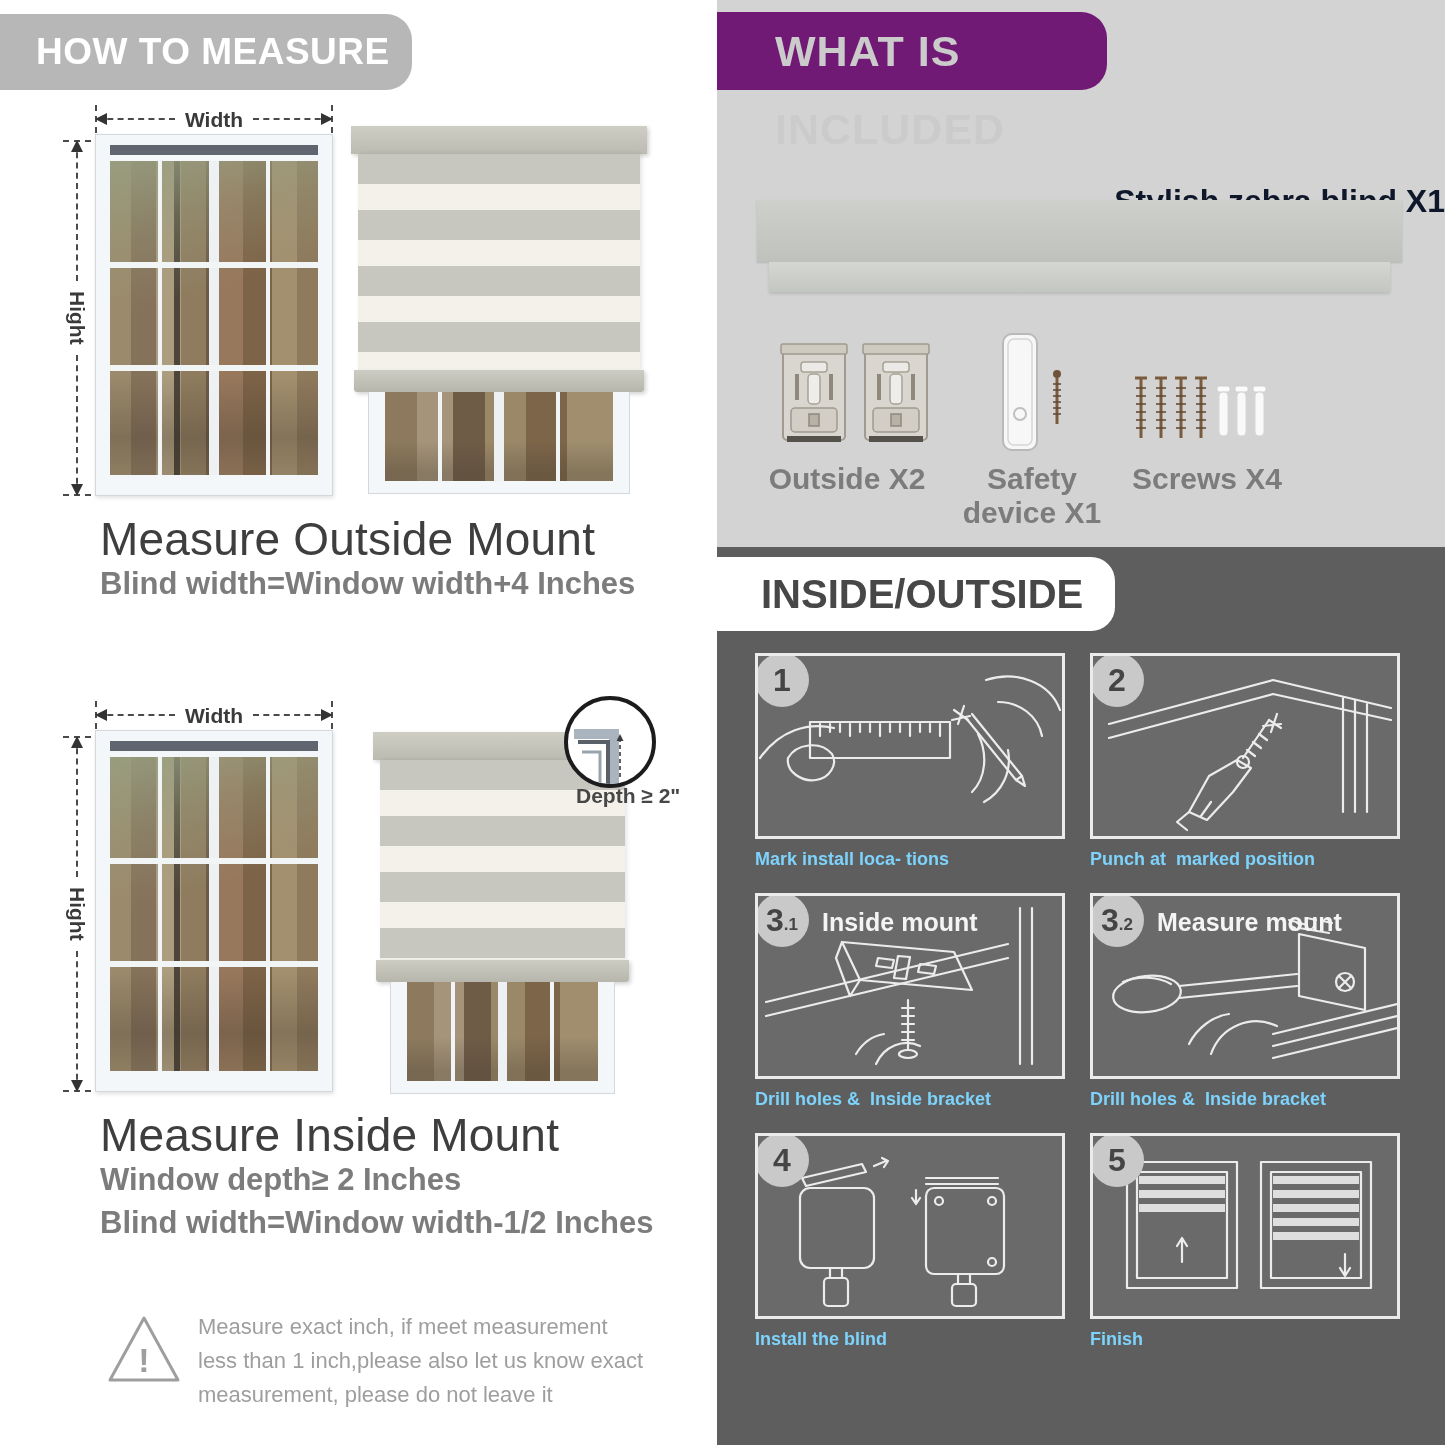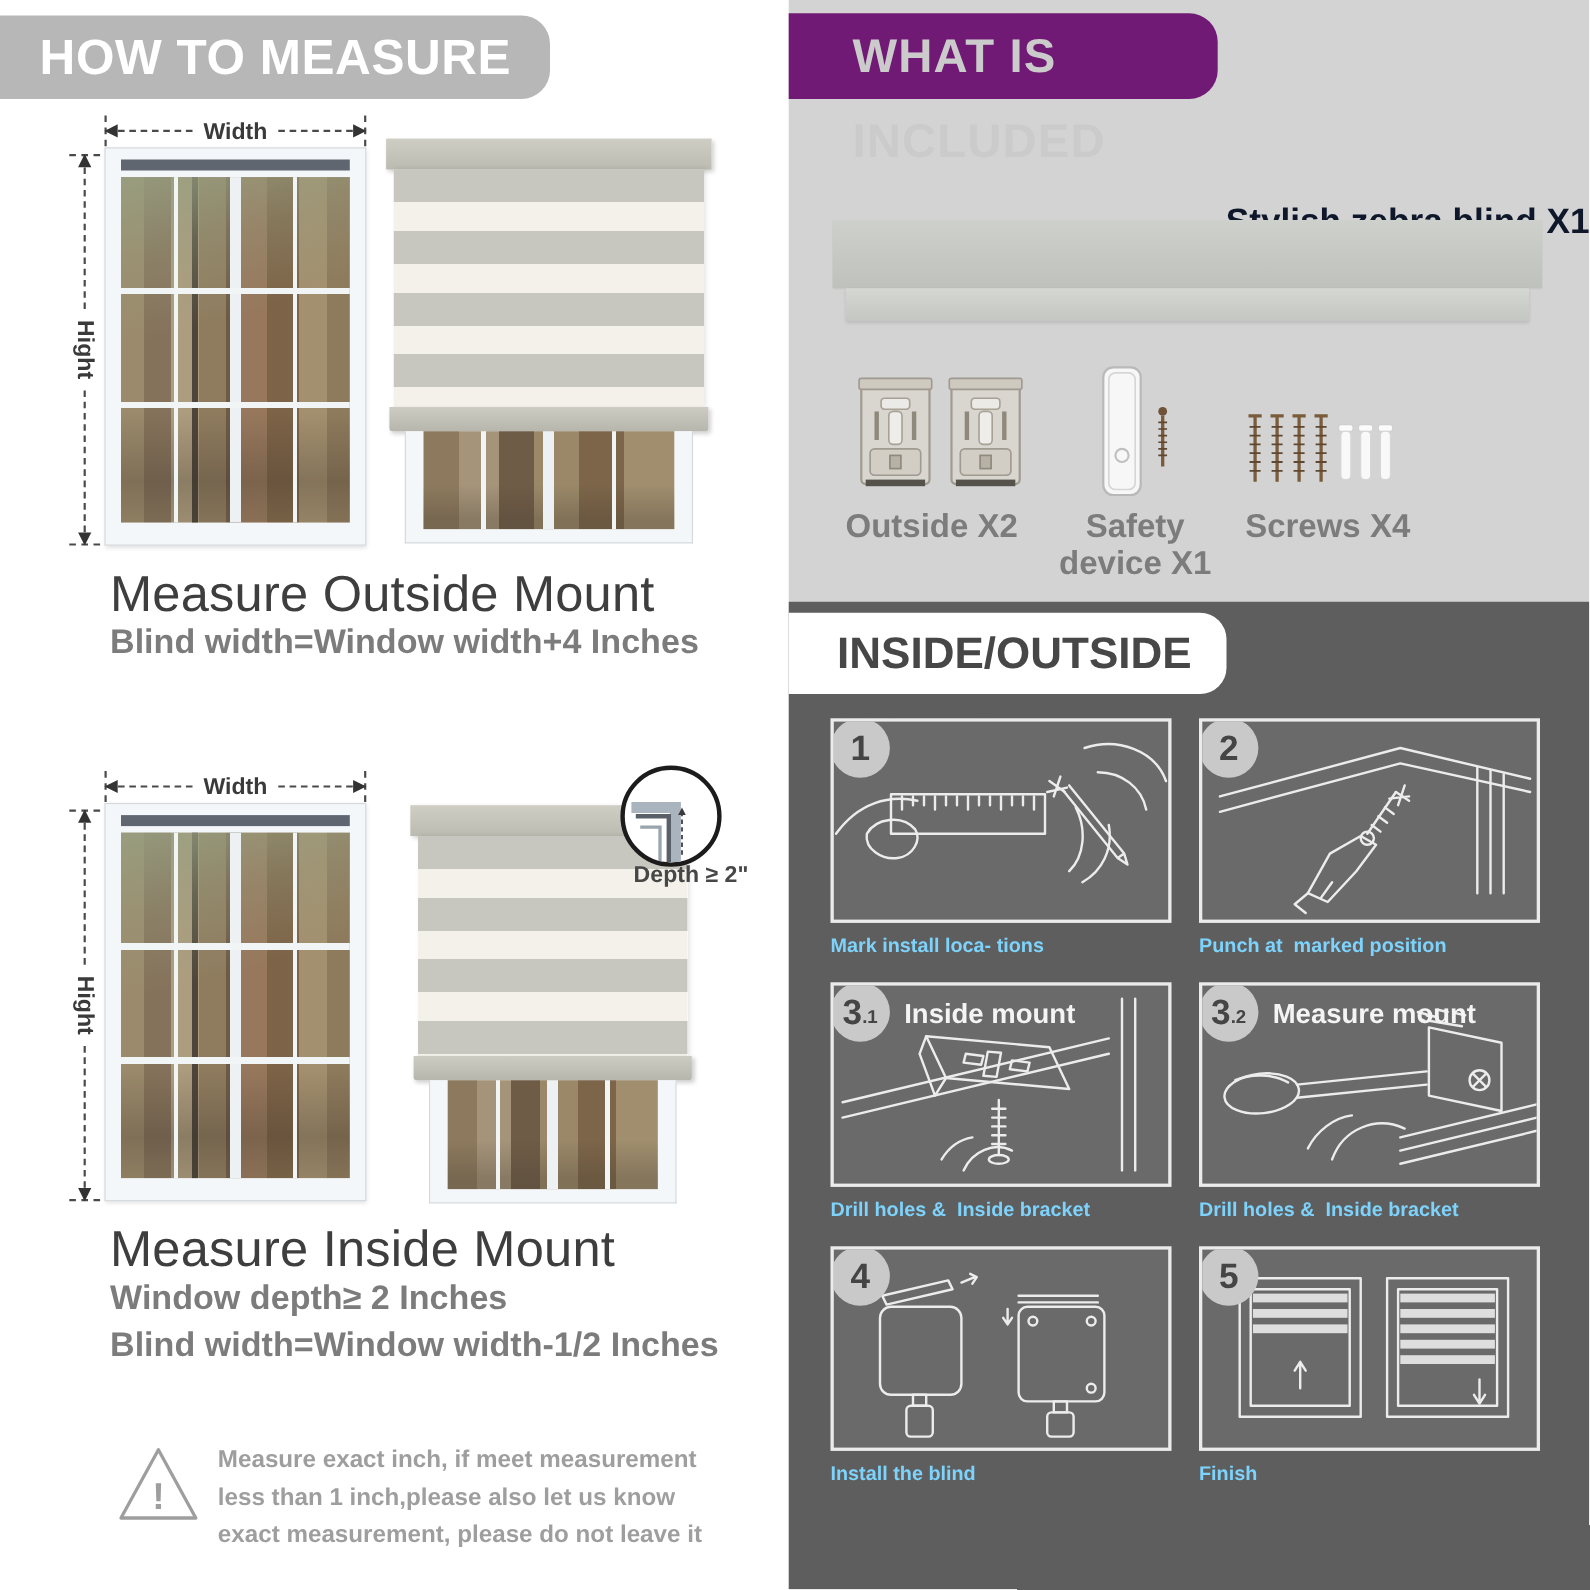--- a/index.html
+++ b/index.html
@@ -1,21 +1,21 @@
 <!DOCTYPE html>
 <html><head>
 <meta charset="utf-8">
 <style>
   html,body{margin:0;padding:0;background:#fff;}
   .page{position:relative;width:1445px;height:1445px;background:#ffffff;overflow:hidden;
         font-family:"Liberation Sans",sans-serif;}
 
   
-  .banner-gray{position:absolute;left:0;top:14px;width:500px;height:76px;background:#b7b7b7;
-        border-radius:0 26px 26px 0;color:#ffffff;font-weight:700;font-size:45px;line-height:76px;
+  .banner-gray{position:absolute;left:0;top:14px;width:412px;height:76px;background:#b7b7b7;
+        border-radius:0 26px 26px 0;color:#ffffff;font-weight:700;font-size:37px;line-height:76px;
         padding-left:36px;letter-spacing:.5px;box-sizing:border-box;}
 
   .dim-h{position:absolute;display:flex;align-items:center;height:30px;}
   .dim-h .tick{width:0;height:28px;border-left:2px dashed #4a4a4a;}
   .arrow-seg{flex:1;position:relative;border-top:2px dashed #4a4a4a;height:0;}
   .arrow-seg.left::before{content:'';position:absolute;left:-2px;top:-7px;width:0;height:0;
         border-right:12px solid #333;border-top:6px solid transparent;border-bottom:6px solid transparent;}
   .arrow-seg.right::after{content:'';position:absolute;right:-2px;top:-7px;width:0;height:0;
         border-left:12px solid #333;border-top:6px solid transparent;border-bottom:6px solid transparent;}
   .dim-label{padding:0 10px;font-size:21px;font-weight:700;color:#3a3a3a;line-height:1;}
@@ -63,21 +63,21 @@
       linear-gradient(90deg,#8d7a5e 0 14%,#a5947a 14% 30%,#6f5c47 30% 44%,#9a8868 44% 62%,#7c6549 62% 80%,#a08e6e 80% 100%);}
 
   .magnifier{position:absolute;width:92px;height:92px;border-radius:50%;border:4px solid #1c1c1c;
         background:#fff;overflow:hidden;box-sizing:border-box;z-index:5;}
   .depth-label{position:absolute;font-size:21px;font-weight:700;color:#474747;}
 
   .h-dark{position:absolute;font-size:46px;font-weight:400;color:#3e3e3e;letter-spacing:.2px;}
   .sub-lines{position:absolute;font-size:31px;font-weight:700;color:#7c7c7c;line-height:43px;}
 
   .warning{position:absolute;display:flex;align-items:flex-start;}
-  .warn-text{font-size:22px;font-weight:700;color:#9e9e9e;line-height:34px;width:450px;margin-left:14px;}
+  .warn-text{font-size:22px;font-weight:400;color:#9e9e9e;line-height:34px;width:450px;margin-left:14px;}
 
   
   .panel-light{position:absolute;left:717px;top:0;width:728px;height:547px;background:#d3d3d3;}
   .banner-white{position:absolute;left:0;top:12px;width:390px;height:78px;background:#701a75;
         border-radius:0 26px 26px 0;color:#cbcbcb;font-weight:700;font-size:43px;line-height:78px;
         padding-left:58px;letter-spacing:1px;box-sizing:border-box;}
   .product-title{position:absolute;left:0;top:140px;width:100%;text-align:right;
         font-size:32px;font-weight:700;color:#0f172a;margin-top:43px;}
   .headrail{position:absolute;left:40px;top:200px;width:645px;height:62px;
         background:linear-gradient(180deg,#cdd0cb,#bec1bc);box-shadow:0 1px 2px rgba(0,0,0,.15);}

